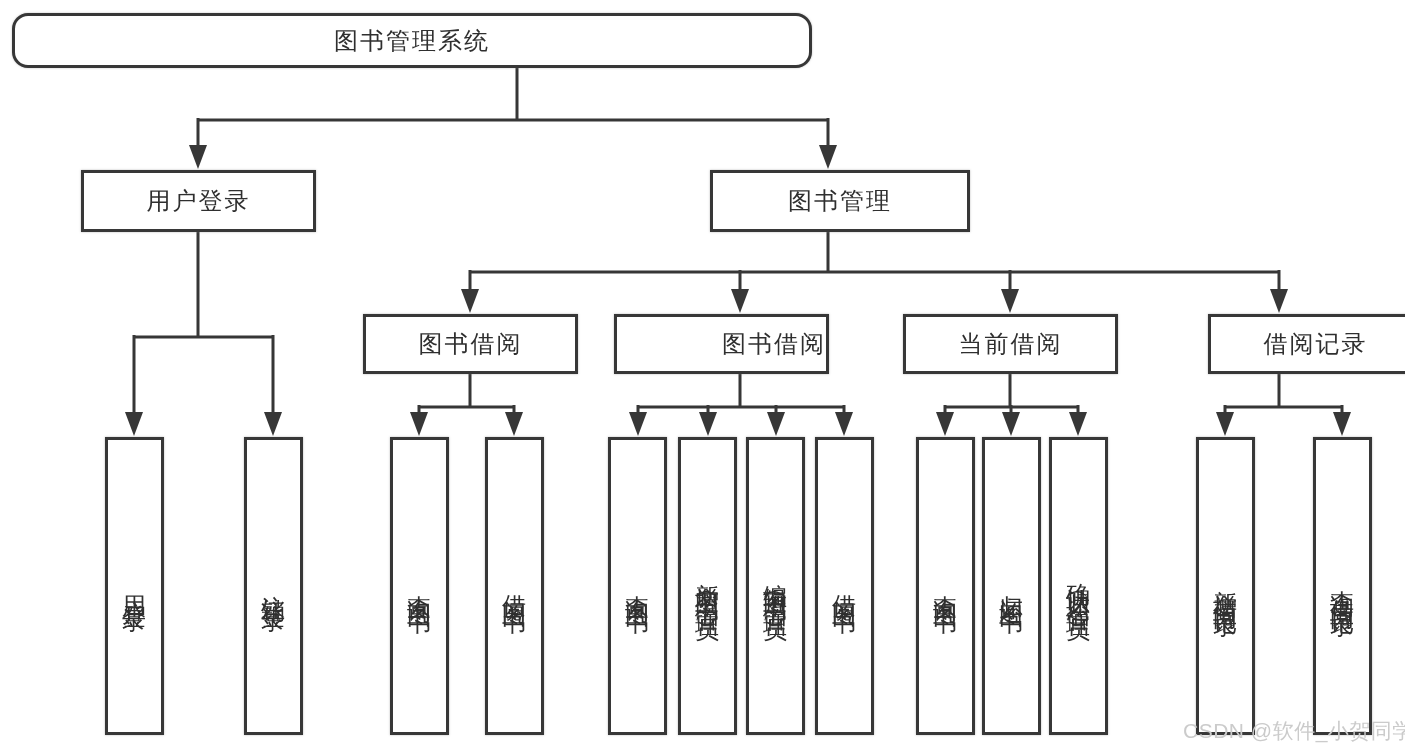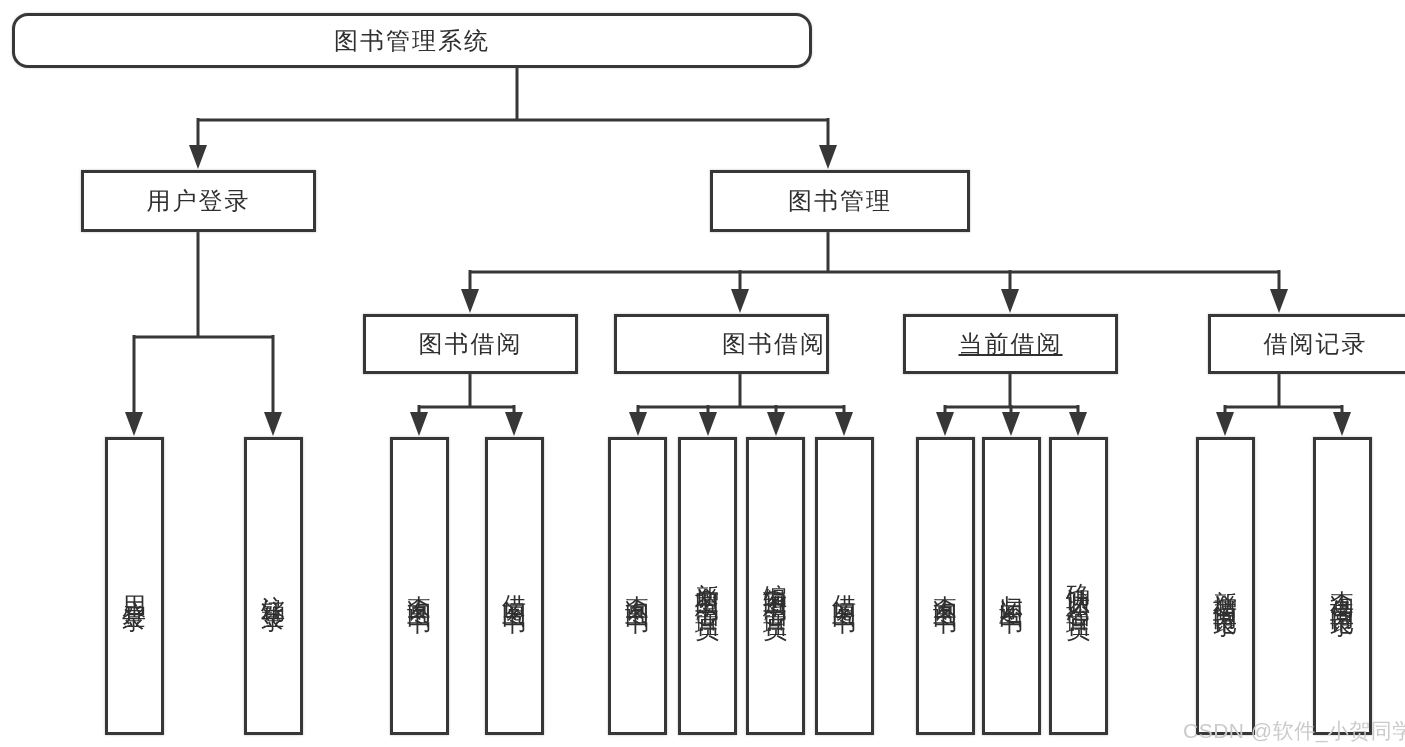--- a/index.html
+++ b/index.html
@@ -56,21 +56,21 @@
     white-space: nowrap;
     color: var(--text);
   }
   
   .n-root   { left: 12px;  top: 13px;  width: 800px; height: 55px; border-radius: 16px; }
   .n-ulogin { left: 81px;  top: 170px; width: 235px;  height: 62px; }
   .n-bmgmt  { left: 710px; top: 170px; width: 260px;  height: 62px; }
   .n-l3     { top: 314px;  width: 215px; height: 60px; }
   .n-newrec { left: 363px; }
   .n-borrow { left: 614px; justify-content: flex-end; }
-  .n-curr   { left: 903px; text-decoration: underline; }
+  .n-curr   { left: 903px; }
   .n-rec    { left: 1172px; margin-left: 36px; }
   .lf1  { left: 105px; }
   .lf2  { left: 244px; }
   .lf3  { left: 390px; }
   .lf4  { left: 485px; }
   .lf5  { left: 608px; }
   .lf6  { left: 678px; }
   .lf7  { left: 746px; }
   .lf8  { left: 815px; }
   .lf9  { left: 916px; }

